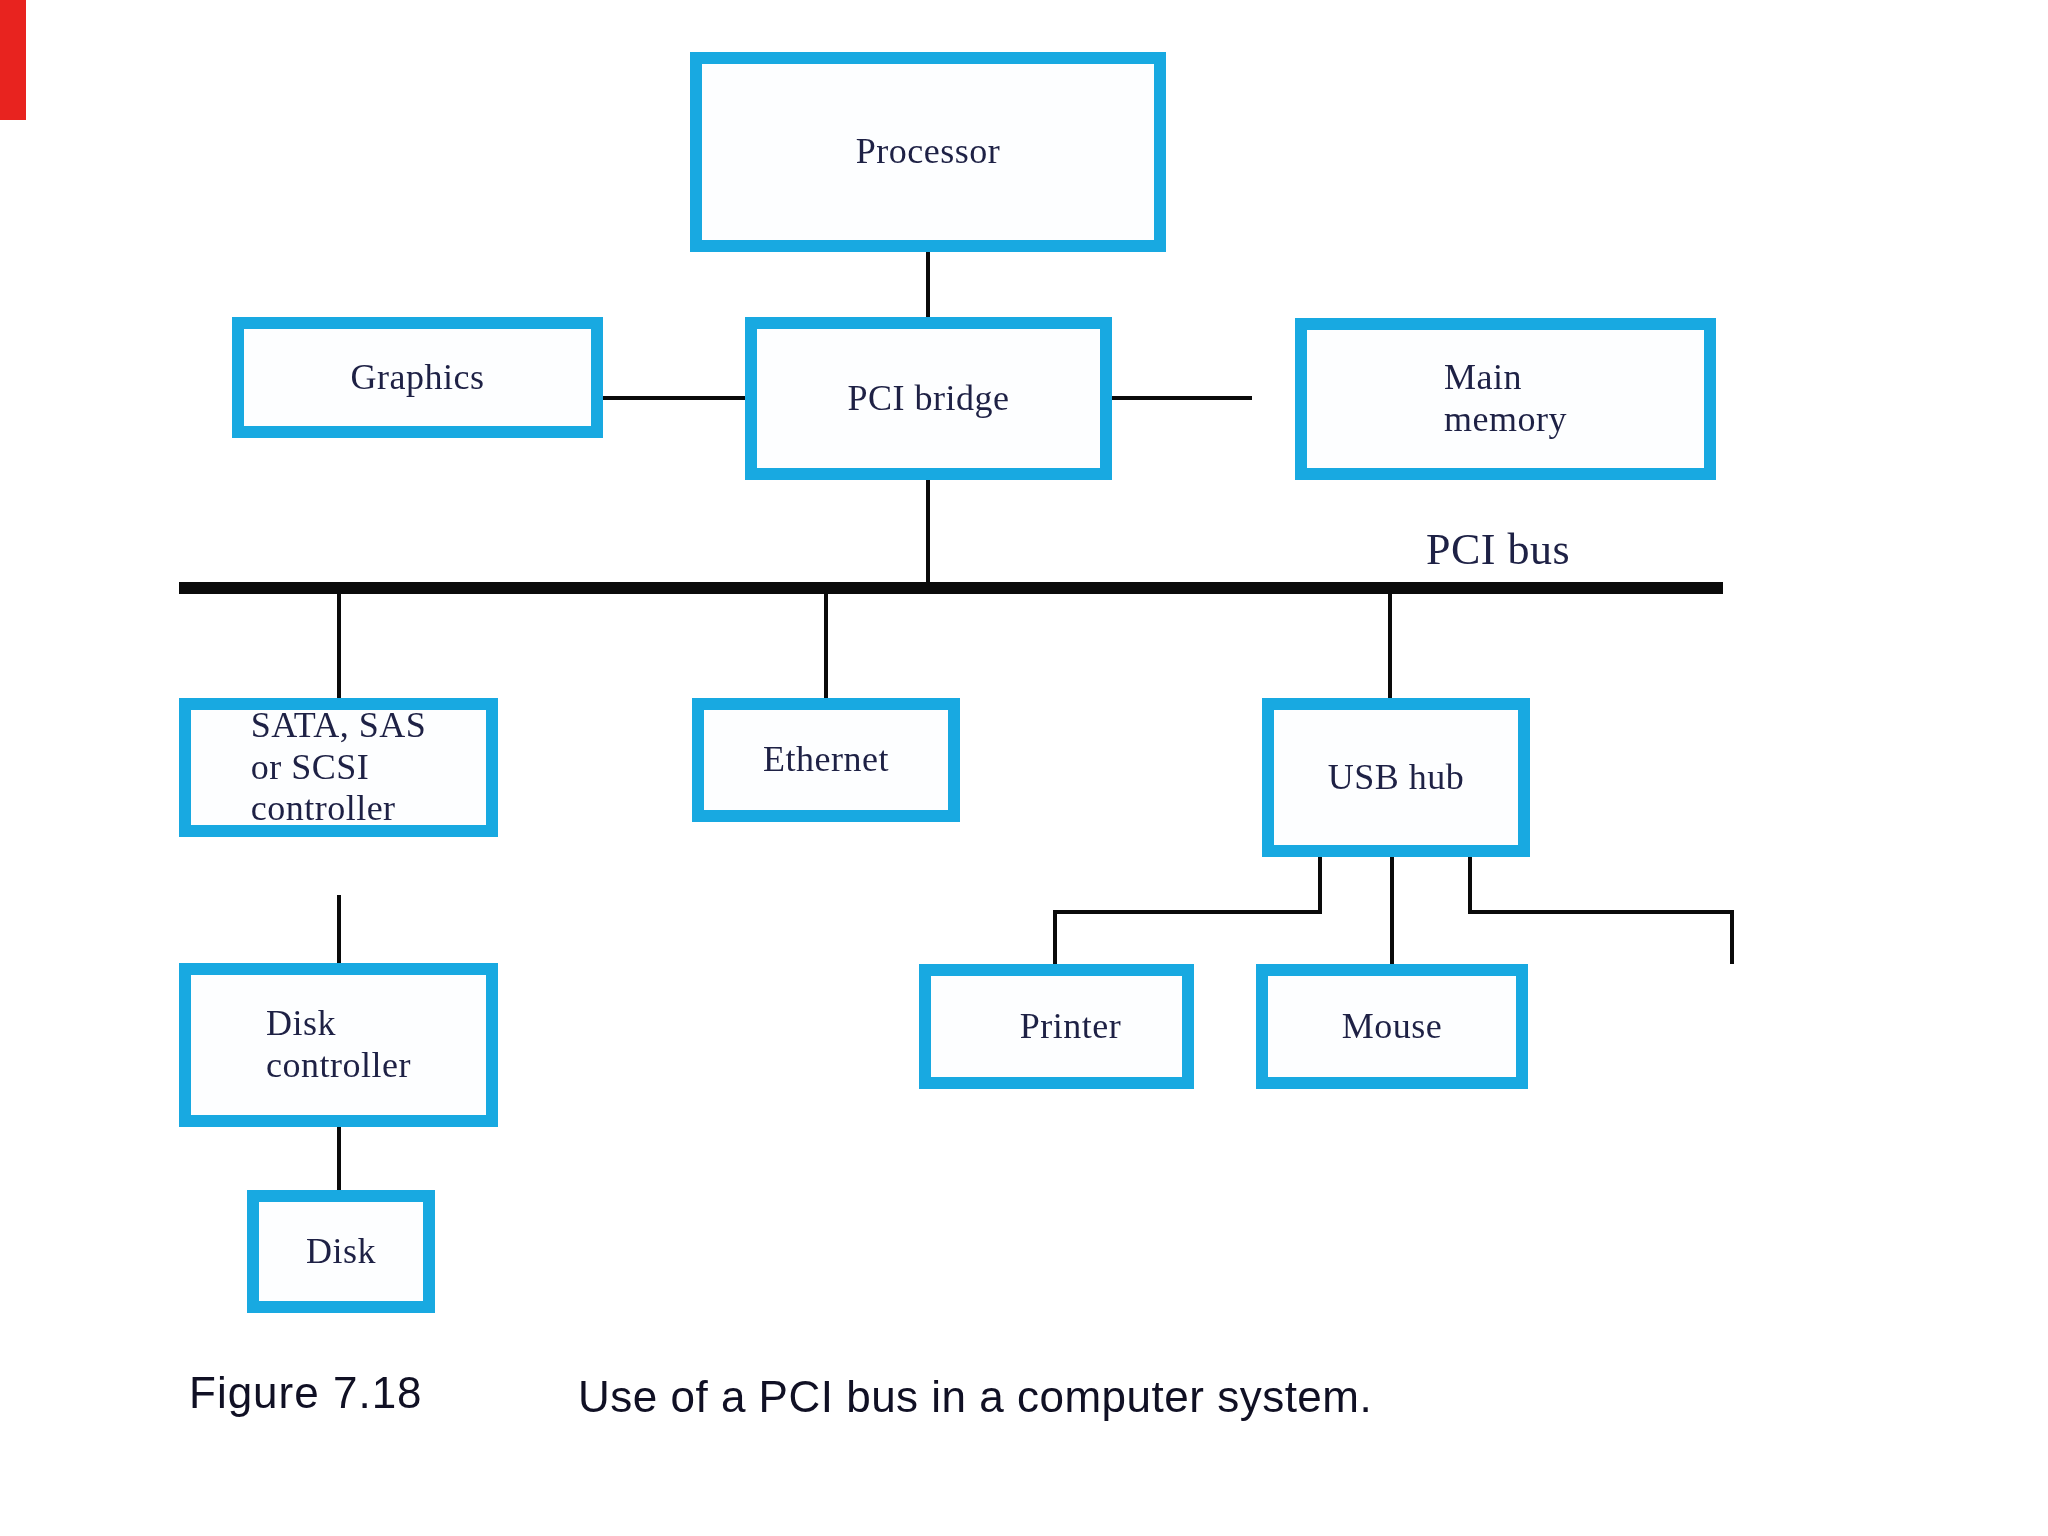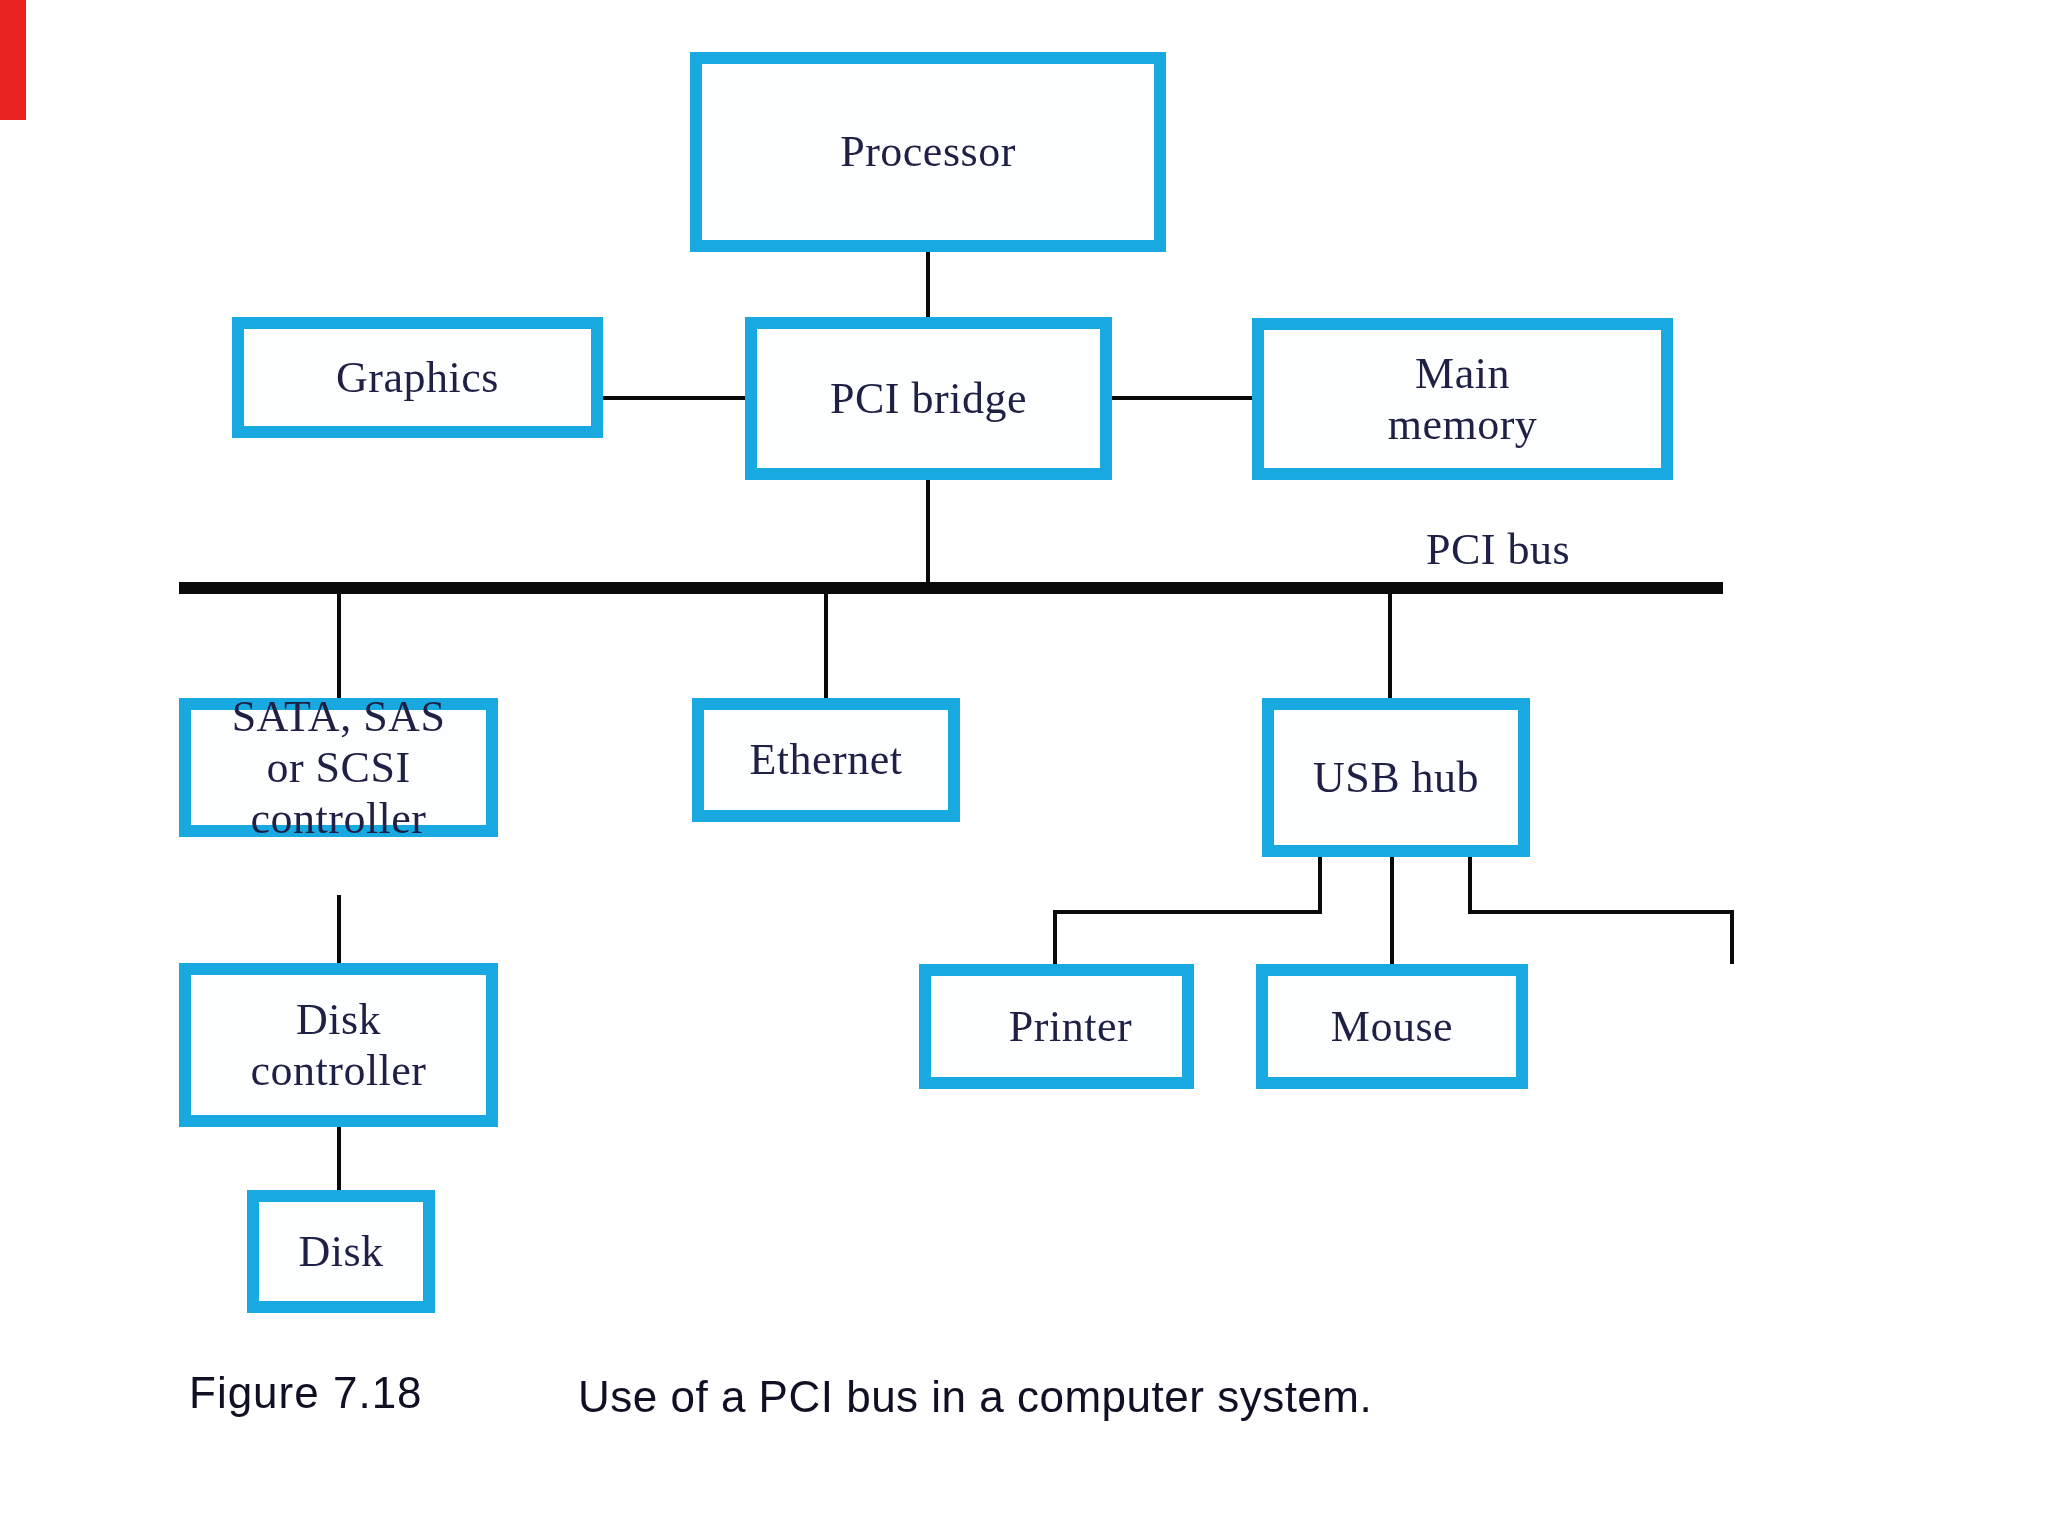--- a/index.html
+++ b/index.html
@@ -23,24 +23,24 @@
   }
   .node {
     position: absolute;
     border: 12px solid var(--box-border);
     background: var(--box-fill);
     display: flex;
     align-items: center;
     justify-content: center;
   }
   .node-label {
-    font-size: 44px;
+    font-size: 36px;
     line-height: 1.16;
     color: var(--text);
-    text-align: center;
+    text-align: left;
     white-space: pre-line;
     letter-spacing: 0.5px;
   }
   .h-line, .v-line {
     position: absolute;
     background: var(--line);
   }
   .bus-line {
     position: absolute;
     background: var(--line);
@@ -111,21 +111,21 @@
   </div>
 
   <div class="node" style="left:232px; top:317px; width:371px; height:121px;">
     <span class="node-label">Graphics</span>
   </div>
 
   <div class="node" style="left:745px; top:317px; width:367px; height:163px;">
     <span class="node-label">PCI bridge</span>
   </div>
 
-  <div class="node" style="left:1252px; top:318px; width:421px; height:162px;">
+  <div class="node" style="left:1295px; top:318px; width:421px; height:162px;">
     <span class="node-label">Main
 memory</span>
   </div>
 
   <div class="node" style="left:179px; top:698px; width:319px; height:139px;">
     <span class="node-label">SATA, SAS
 or SCSI
 controller</span>
   </div>
 

